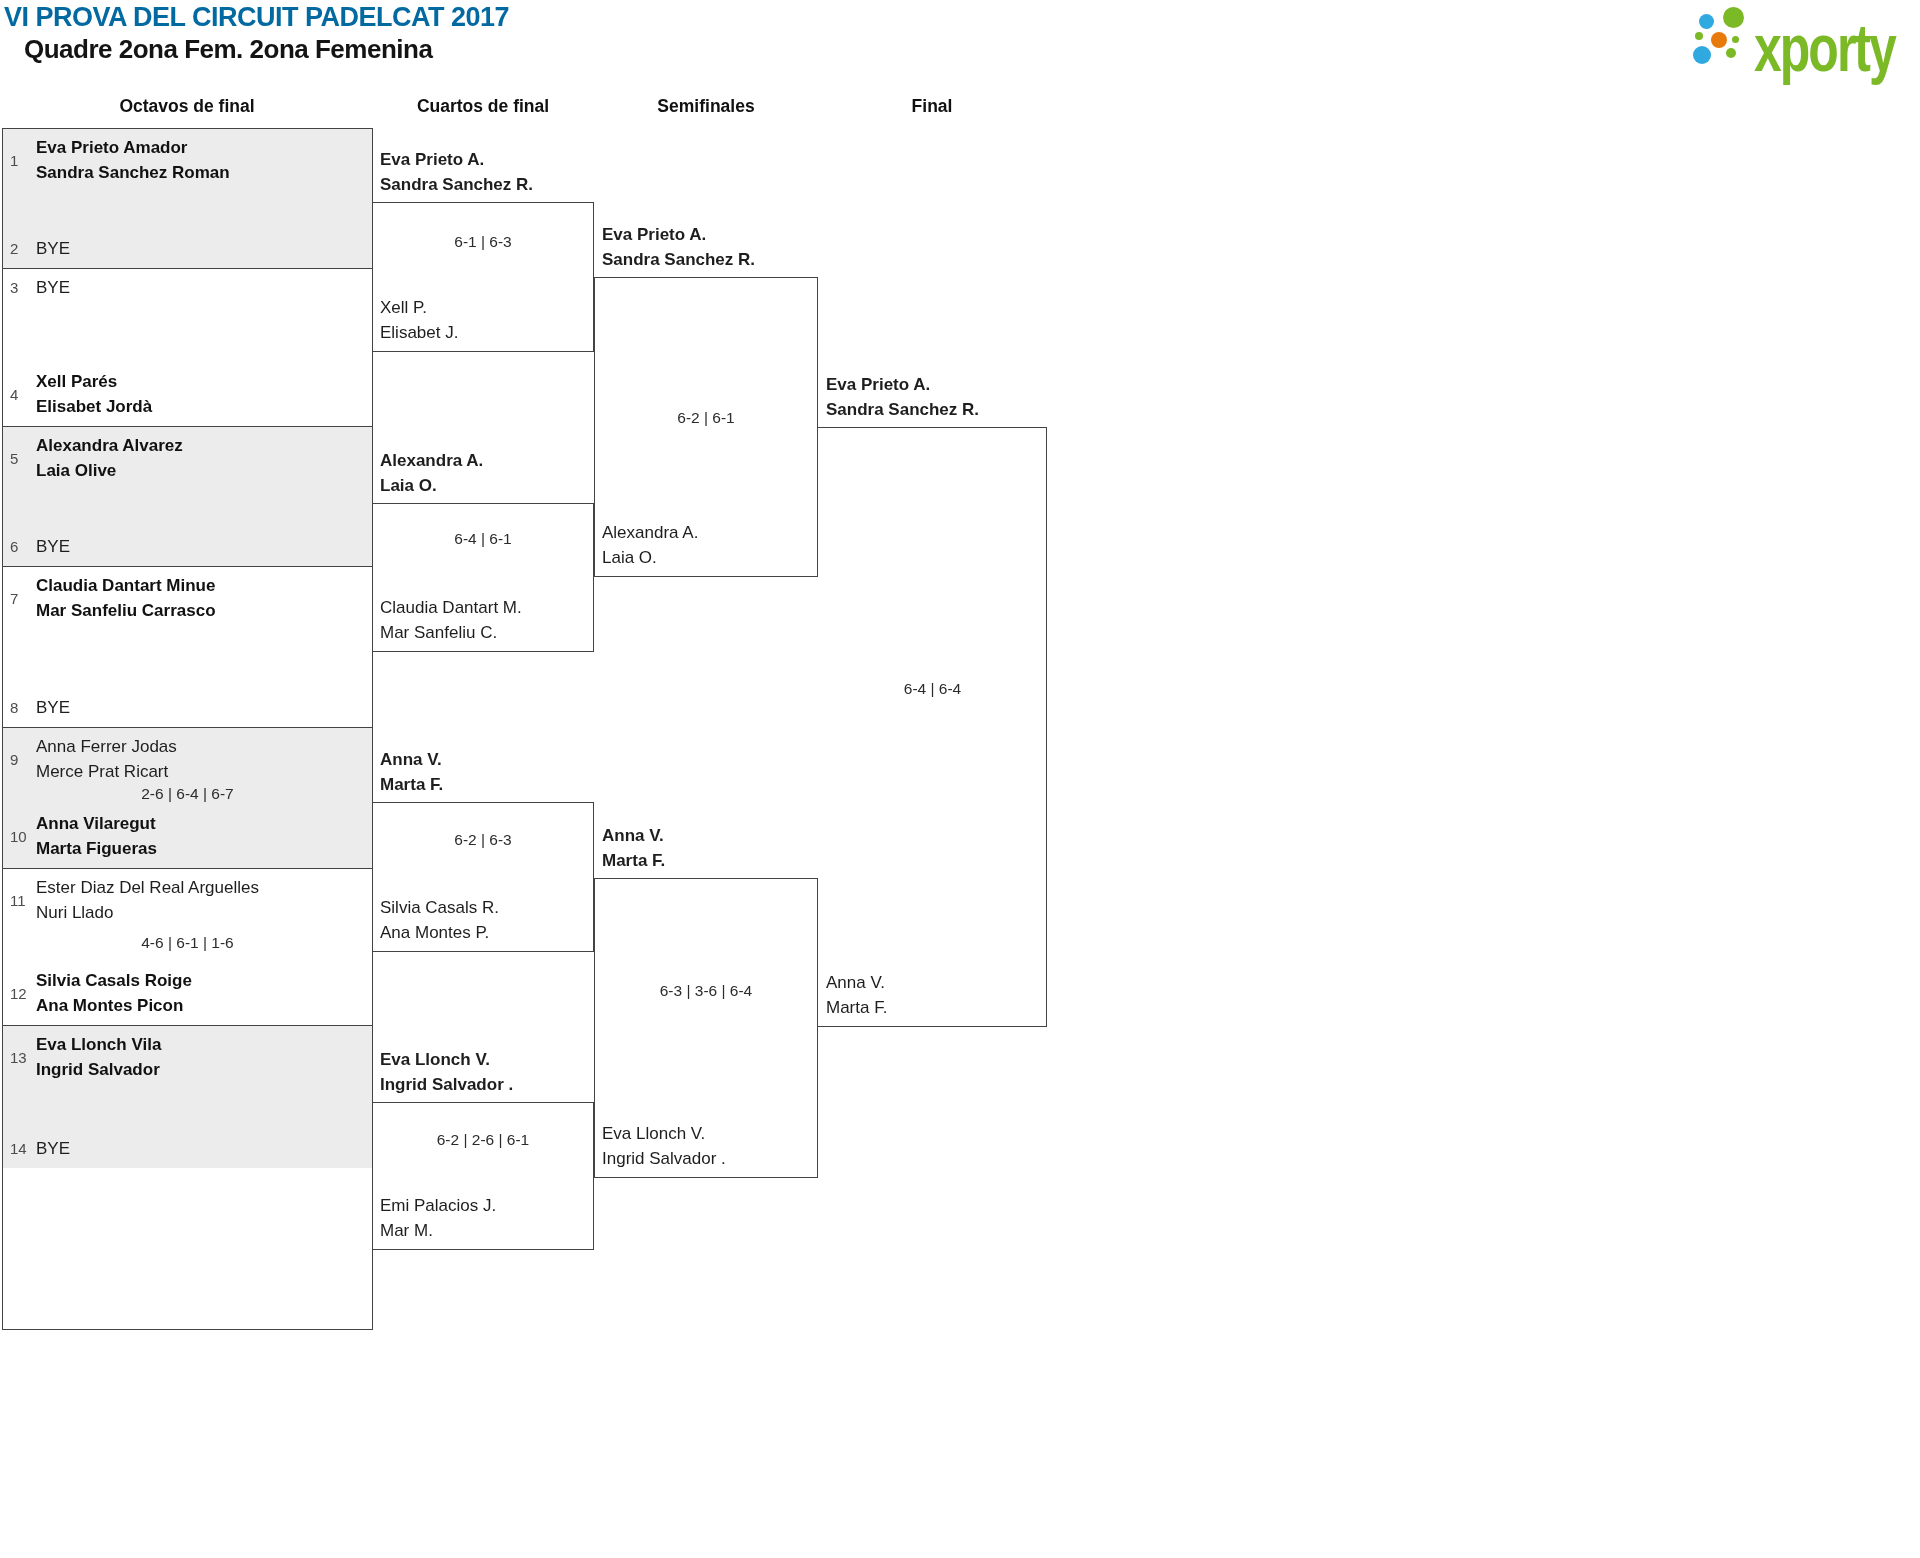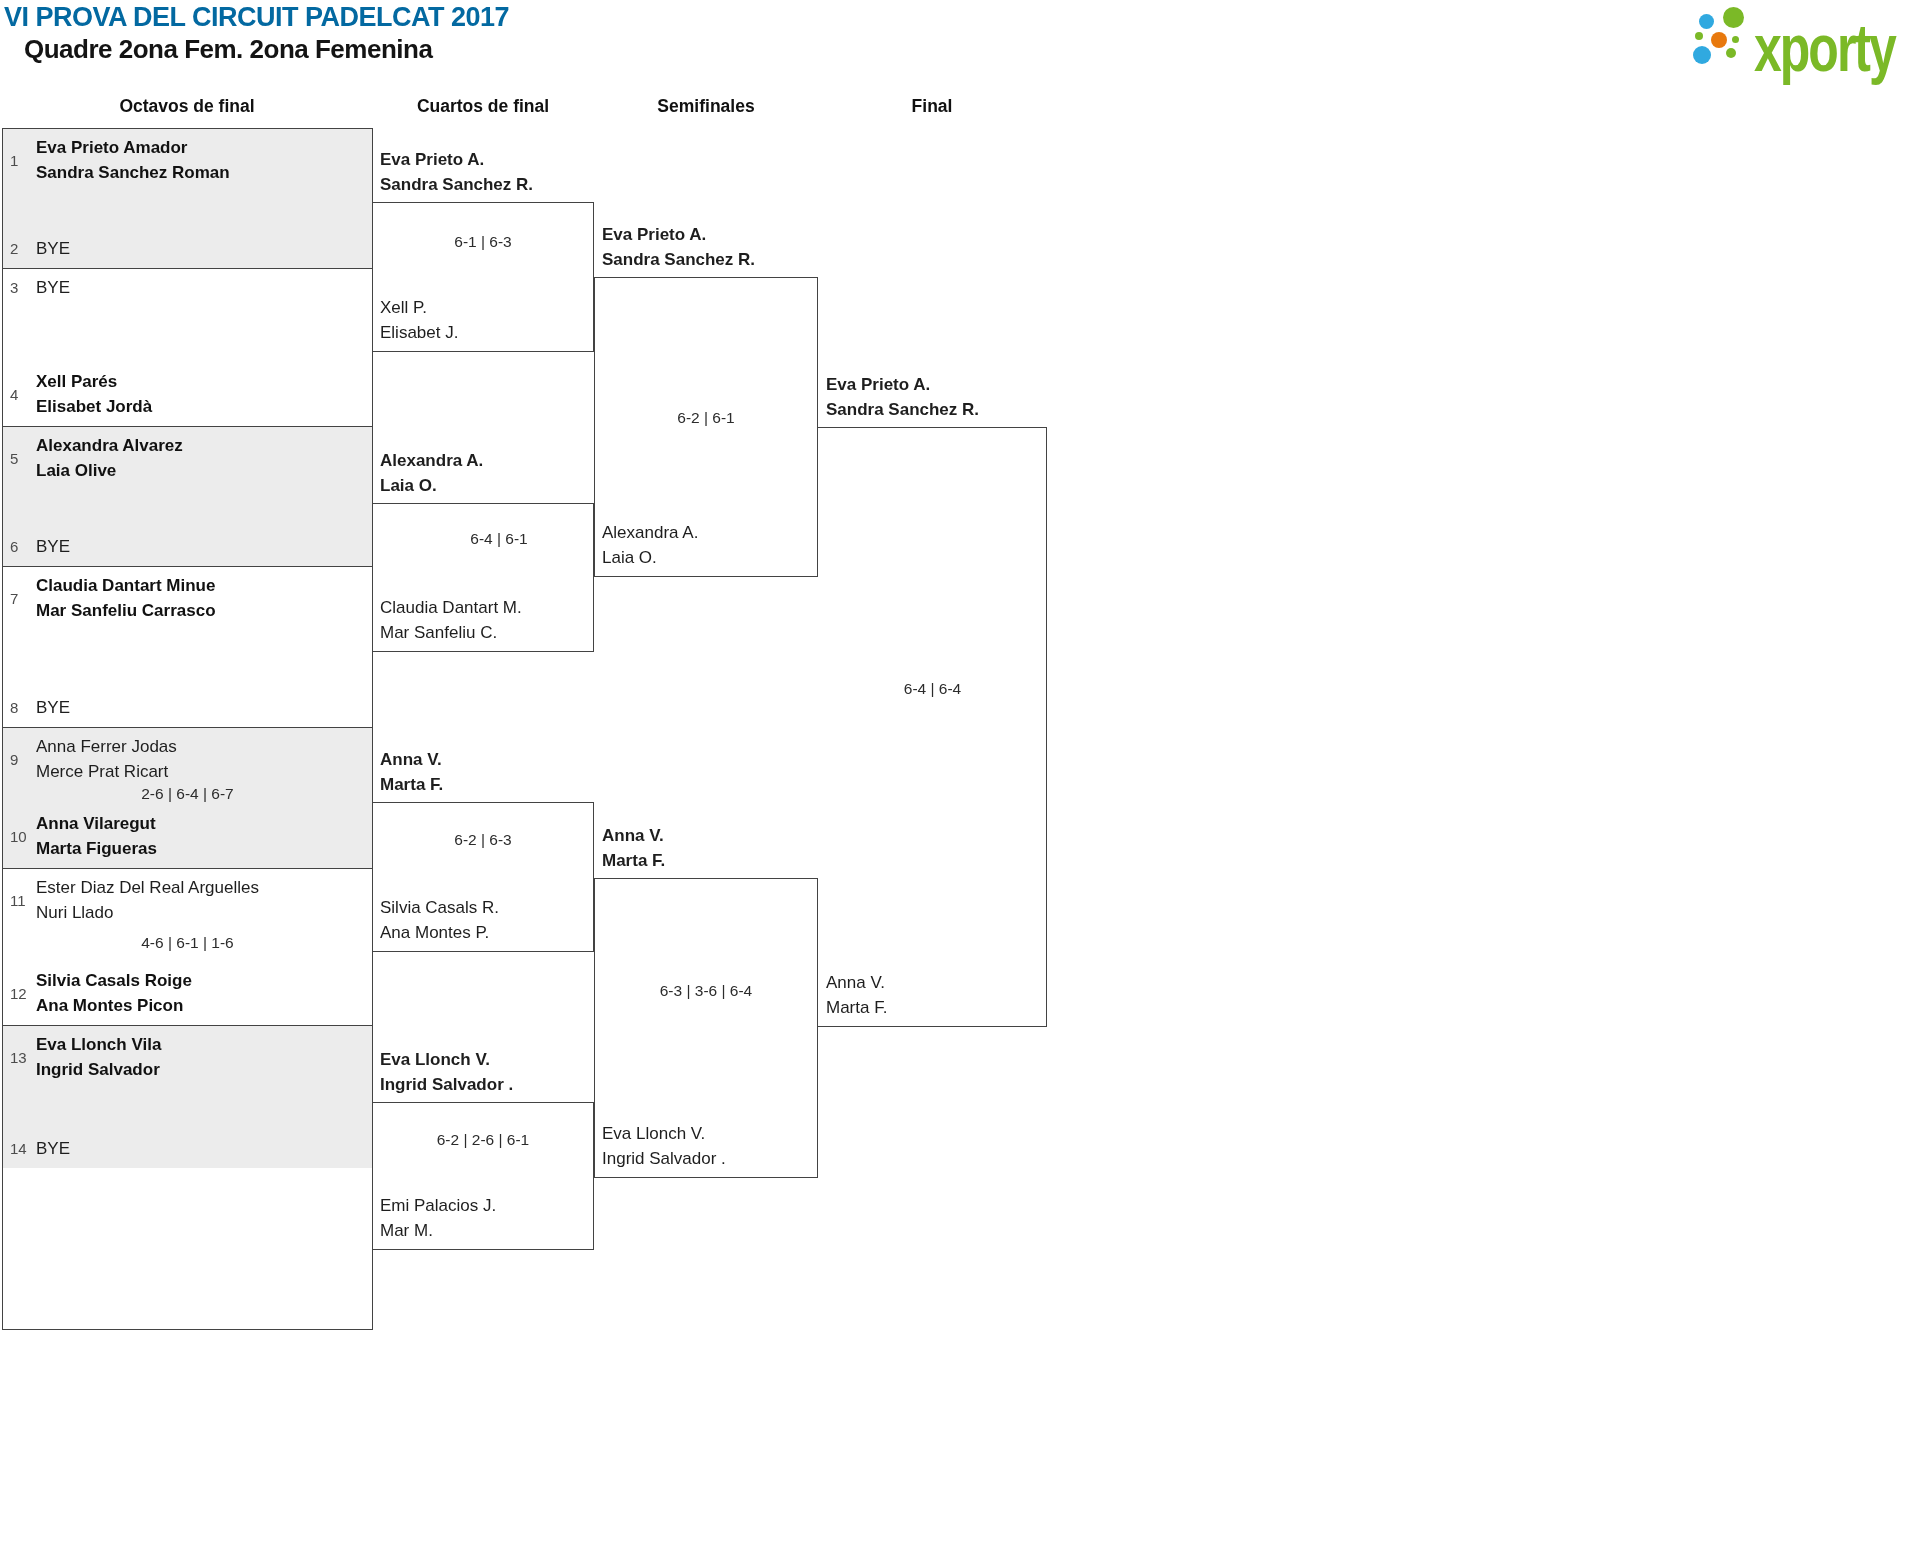--- a/index.html
+++ b/index.html
@@ -187,21 +187,21 @@
 <div class="team" style="left:380px;top:295px;">
   <div>Xell P.</div>
     <div>Elisabet J.</div>
 </div>
 
 <div class="bx" style="left:372px;top:503px;width:222px;height:149px;"></div>
 <div class="team w" style="left:380px;top:448px;">
   <div>Alexandra A.</div>
     <div>Laia O.</div>
 </div>
-<div class="mscore" style="left:372px;top:527px;width:222px;padding-left:16px;">6-4 | 6-1</div>
+<div class="mscore" style="left:372px;top:527px;width:222px;">6-4 | 6-1</div>
 <div class="team" style="left:380px;top:595px;">
   <div>Claudia Dantart M.</div>
     <div>Mar Sanfeliu C.</div>
 </div>
 
 <div class="bx" style="left:372px;top:802px;width:222px;height:150px;"></div>
 <div class="team w" style="left:380px;top:747px;">
   <div>Anna V.</div>
     <div>Marta F.</div>
 </div>

